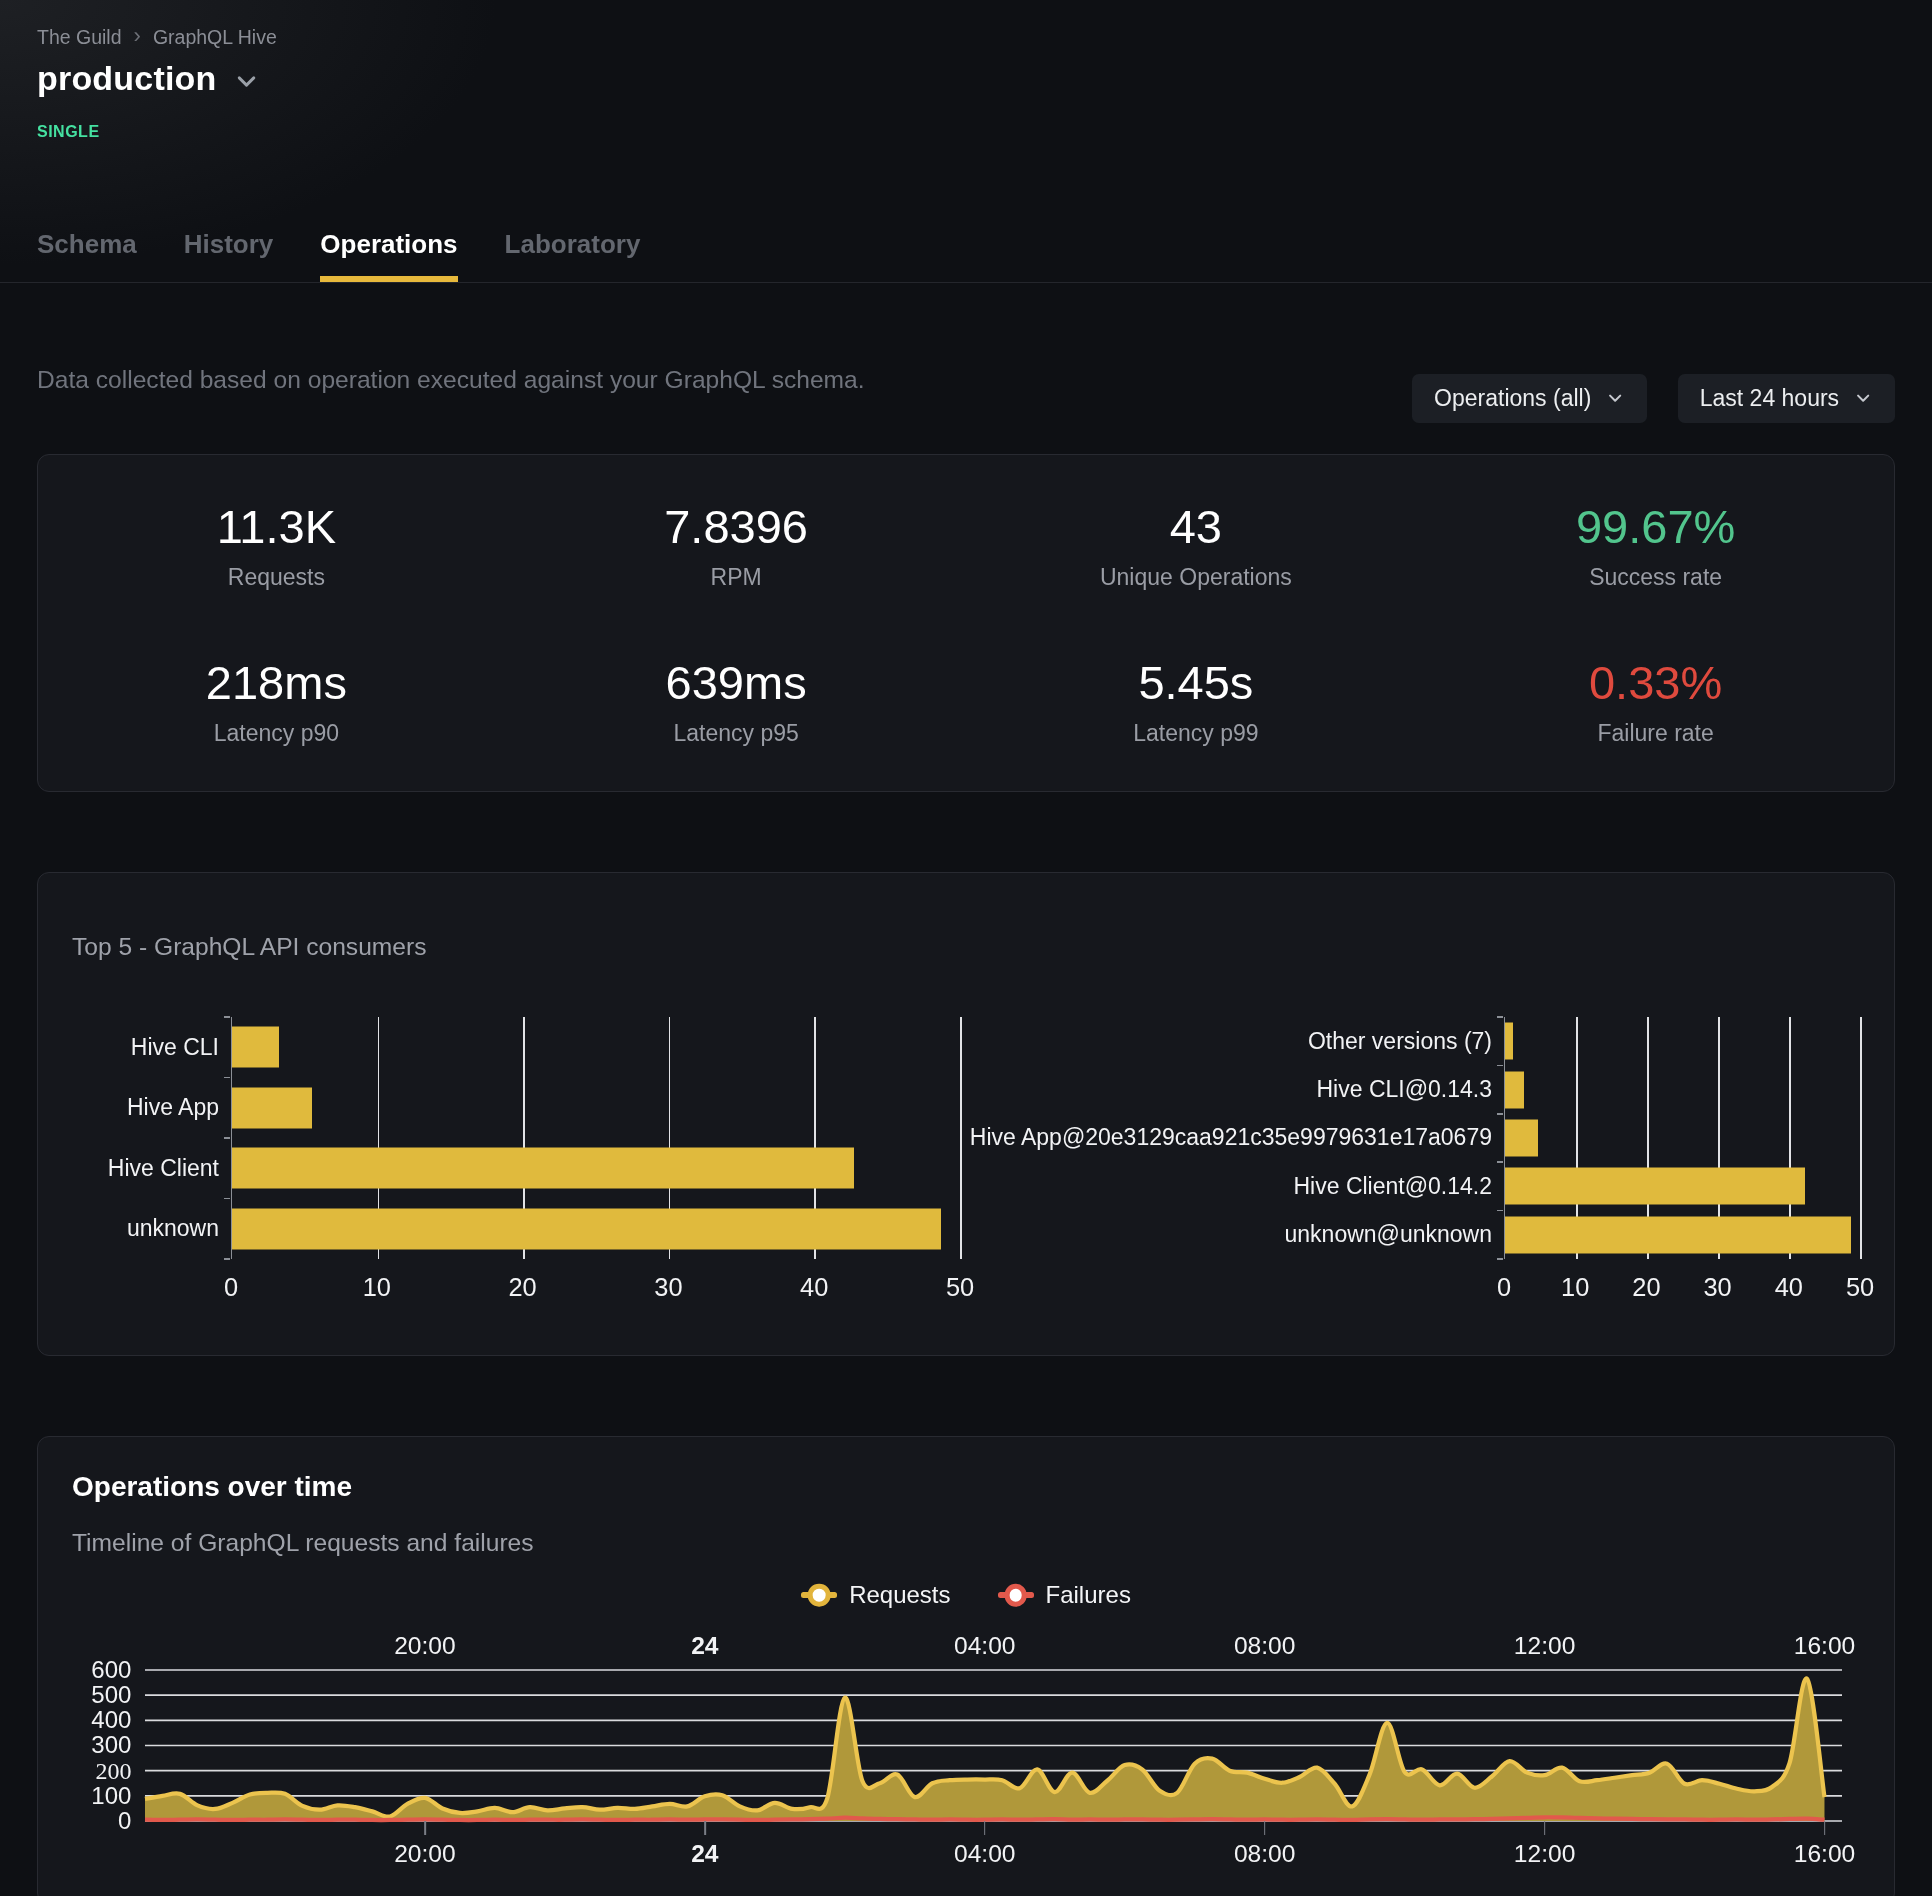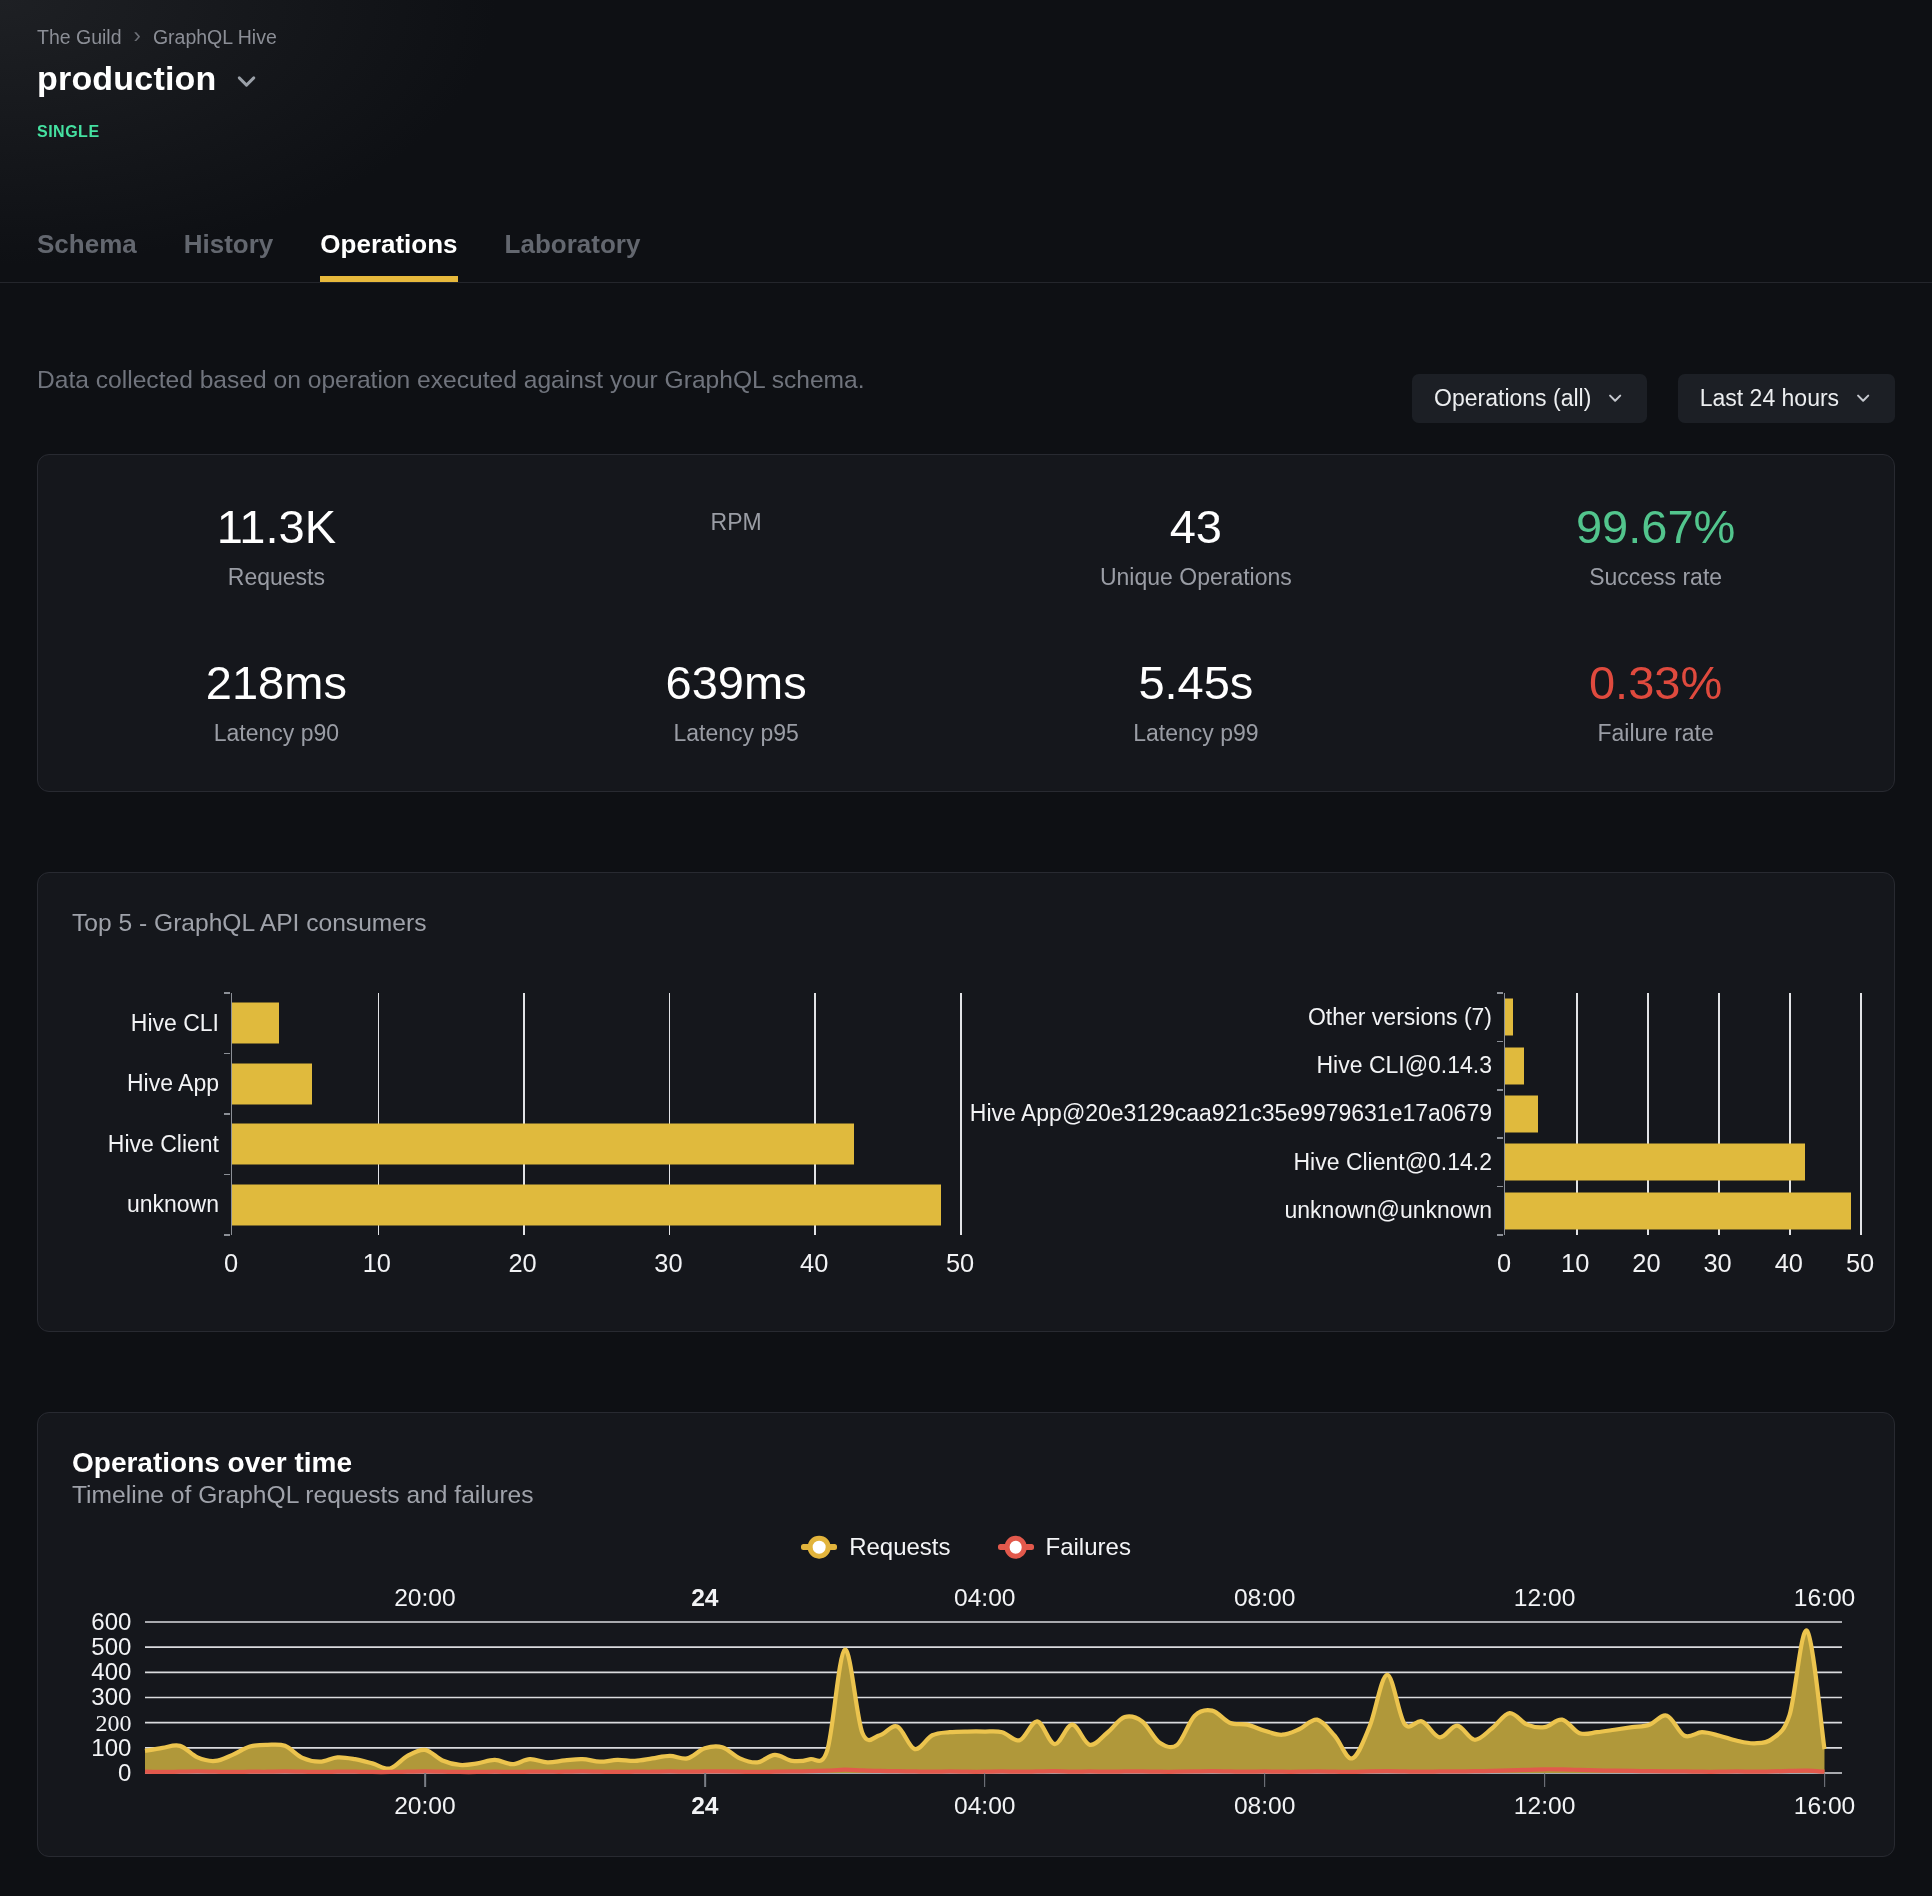--- a/index.html
+++ b/index.html
@@ -40,21 +40,21 @@
   .panel { margin: 0 37px; background: #15171c; border: 0.8px solid #282a31; border-radius: 12px; }
   .panel-stats { margin-top: 30.5px; padding: 44px 8.5px; }
   .stats-grid { display: grid; grid-template-columns: repeat(4, 1fr); row-gap: 64px; }
   .stat { text-align: center; }
   .stat-value { font-size: 47px; font-weight: 500; color: #fff; }
   .stat-label { margin-top: 10.2px; font-size: 23px; color: #9a9da5; }
 
   .panel-clients { margin-top: 80px; padding: 34px 34px 54px 34px; }
   .panel-ops { margin-top: 80px; padding: 34px 34px 42px 34px; }
   .panel-title { font-size: 28px; font-weight: 700; color: #fff; }
-  .panel-subtitle { margin-top: 2px; font-size: 24.6px; color: #9fa2aa; }
+  .panel-subtitle { margin-top: 26px; font-size: 24.6px; color: #9fa2aa; }
 
   
   .clients-charts { display: flex; justify-content: space-between; margin-top: 56px; }
   .hbar { display: grid; grid-template-rows: 242px 42px; }
   .hbar-left  { width: 888px; grid-template-columns: 159px 1fr; }
   .hbar-right { width: 841px;  grid-template-columns: 485px 1fr; }
   .hbar-labels { display: flex; flex-direction: column; }
   .hbar-label { flex: 1; display: flex; align-items: center; justify-content: flex-end; padding-right: 12px;
     font-size: 23px; color: #f2f3f5; white-space: nowrap; }
   .hbar-plot { position: relative; border-left: 1.7px solid #8b8f96; }
@@ -135,20 +135,21 @@
   </div>
 </div>
 
 <div class="panel panel-stats">
   <div class="stats-grid">
     <div class="stat">
       <div class="stat-value">11.3K</div>
       <div class="stat-label">Requests</div>
     </div>
     <div class="stat">
+      <div class="stat-value">7.8396</div>
       <div class="stat-label">RPM</div>
     </div>
     <div class="stat">
       <div class="stat-value">43</div>
       <div class="stat-label">Unique Operations</div>
     </div>
     <div class="stat">
       <div class="stat-value" style="color: rgb(82, 197, 141);">99.67%</div>
       <div class="stat-label">Success rate</div>
     </div>

